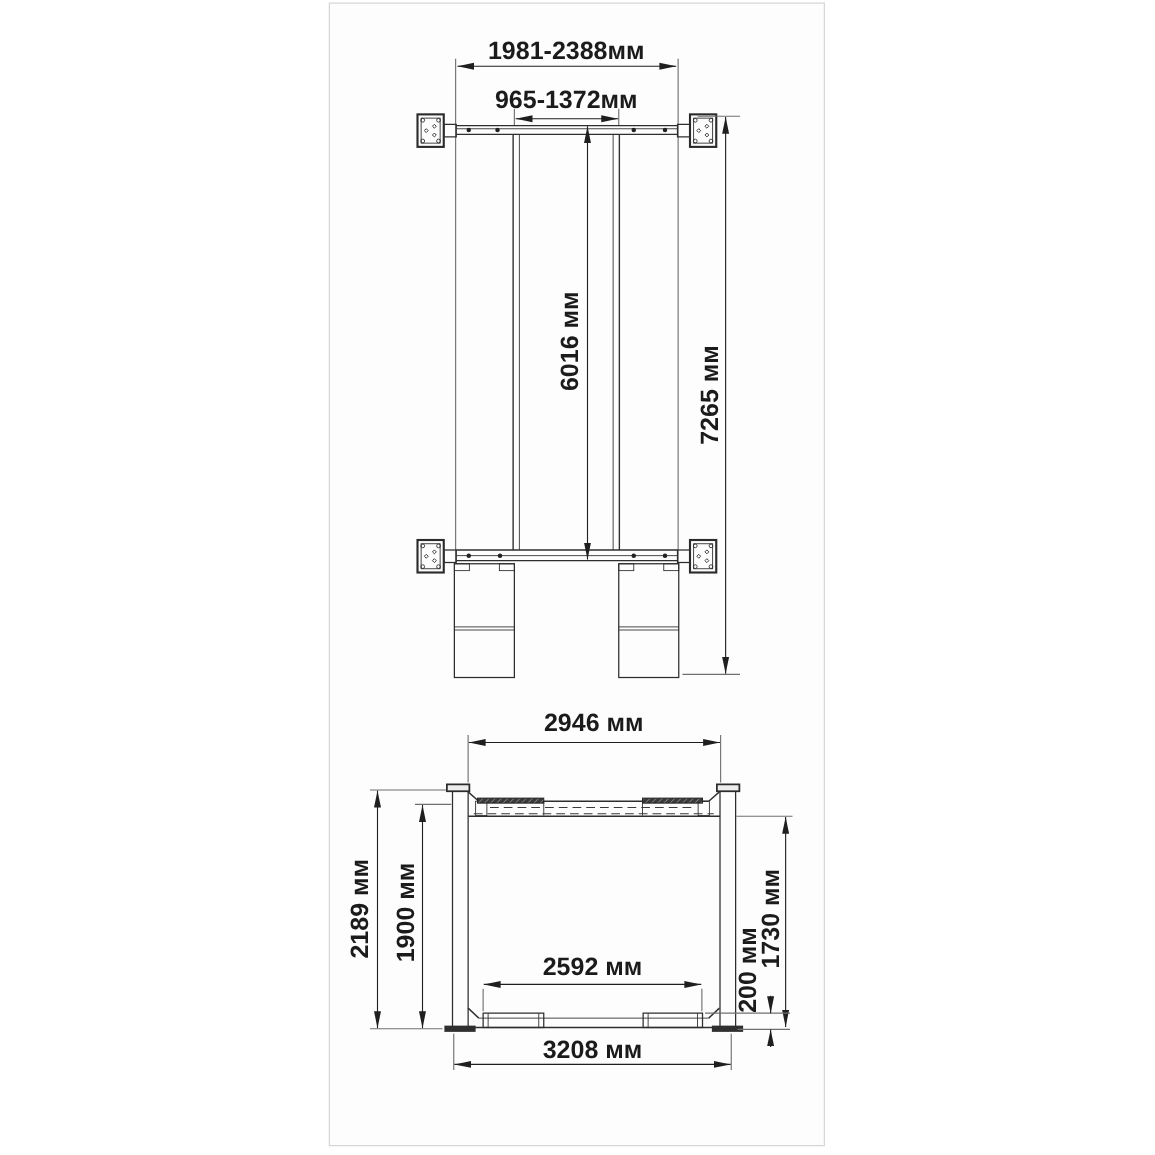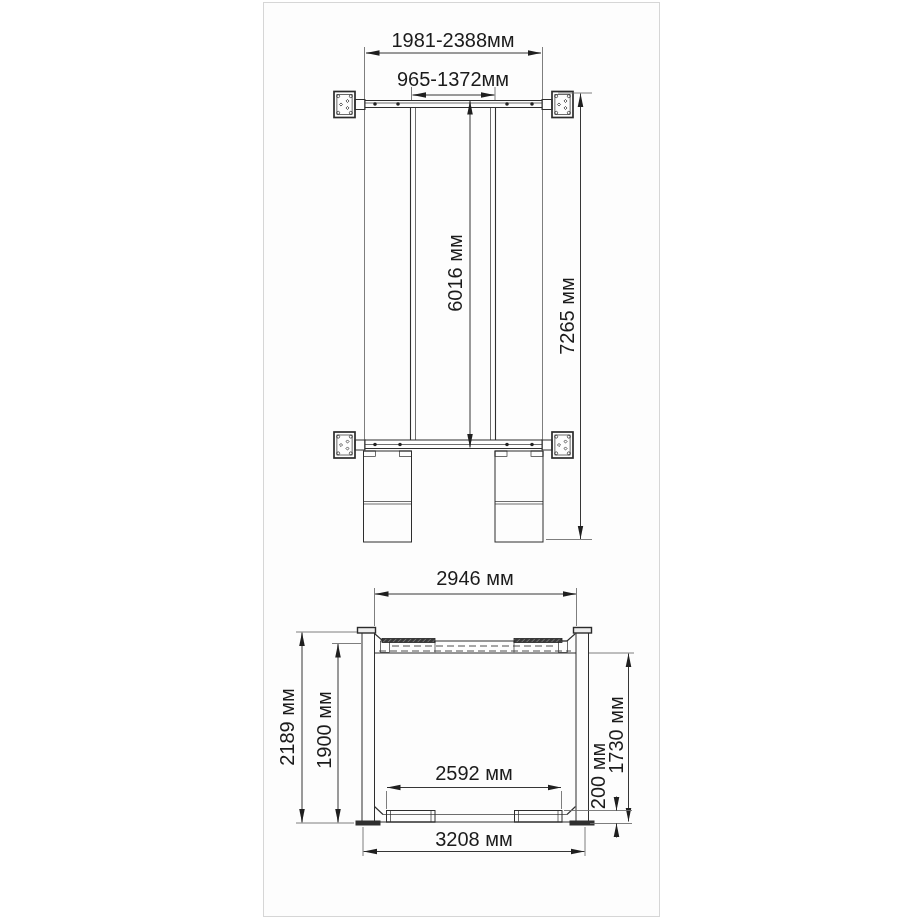--- a/index.html
+++ b/index.html
@@ -1,17 +1,17 @@
 <!DOCTYPE html>
 <html><head>
 <meta charset="utf-8">
 <style>
   html,body{margin:0;padding:0;background:#ffffff;}
   .stage{position:relative;width:813px;height:924px;background:#ffffff;overflow:hidden;
-         font-family:"Liberation Sans","DejaVu Sans",sans-serif;}
+         font-family:"Liberation Sans","DejaVu Sans",sans-serif;font-weight:bold;}
   .panel{position:absolute;left:263px;top:2px;width:397px;height:915px;
          background:#fdfdfd;border:1px solid #d6d6d6;box-sizing:border-box;}
   svg{position:absolute;left:0;top:0;}
   .ln   {stroke:#2e2e2e;stroke-width:1.1;fill:none;}
   .lnx  {stroke:#2e2e2e;stroke-width:0.7;fill:none;}
   .ext  {stroke:#6f6f6f;stroke-width:0.9;fill:none;}
   .dim  {stroke:#1f1f1f;stroke-width:0.9;fill:none;}
   .dash {stroke:#3a3a3a;stroke-width:0.9;fill:none;stroke-dasharray:7 4;}
   .dark {fill:#2f2f2f;stroke:none;}
   .cap  {fill:#ededed;stroke:#2b2b2b;stroke-width:1.4;}

